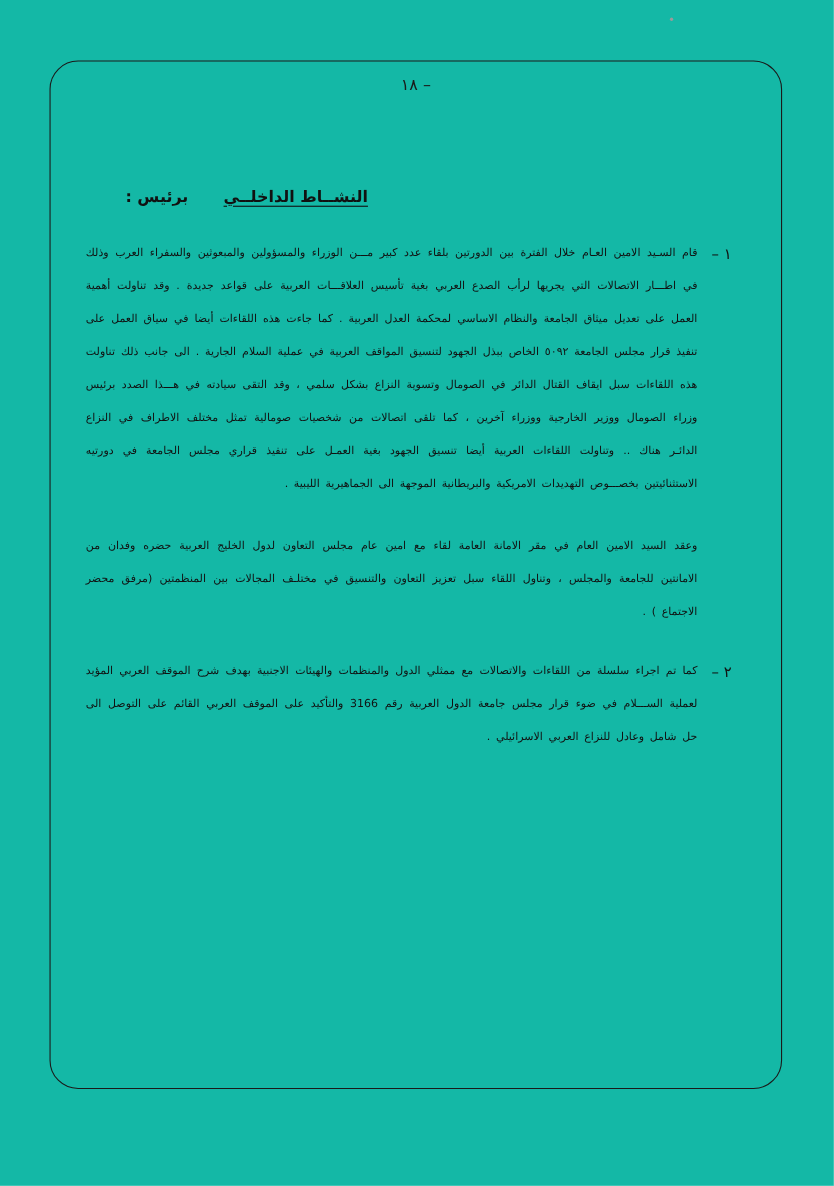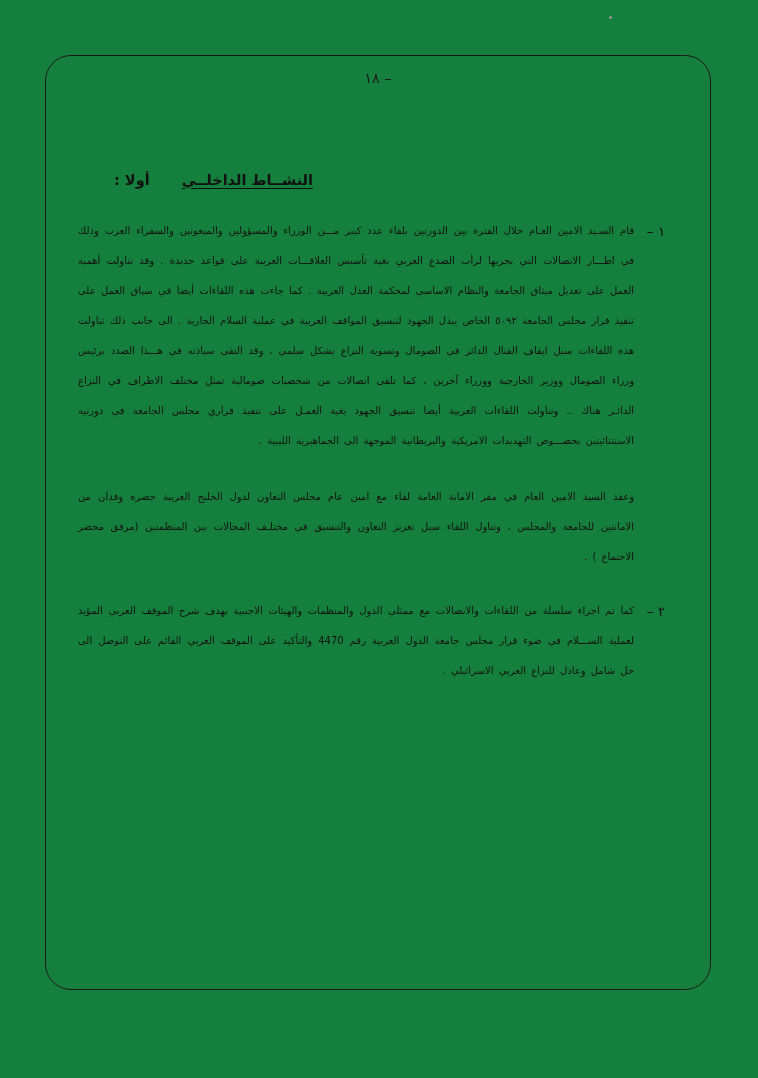--- a/index.html
+++ b/index.html
@@ -15,21 +15,21 @@
     position: relative;
     overflow: hidden;
   }
 
   .page {
     position: absolute;
     left: 0;
     top: 0;
     width: 758px;
     height: 1078px;
-    background: #15803d;
+    background: #14b8a6;
   }
 
   
   .frame {
     position: absolute;
     left: 45px;
     top: 55px;
     width: 666px;
     height: 935px;
     border: 1.6px solid #1a1a1a;
@@ -123,32 +123,32 @@
 <div class="page">
   <div class="speck"></div>
   <div class="frame"></div>
 
   <div class="content">
 
     <div class="page-number">– ١٨</div>
 
     <div class="section-title">
       <span class="title-main">النشــاط الداخلــي</span>
-      <span class="title-label">أولا :</span>
+      <span class="title-label">برئيس :</span>
     </div>
 
     <div class="para">
       <div class="marker">١ –</div>
       <div class="body-text">قام السـيد الامين العـام خلال الفترة بين الدورتين بلقاء عدد كبير مـــن الوزراء والمسؤولين والمبعوثين والسفراء العرب وذلك في اطـــار الاتصالات التي يجريها لرأب الصدع العربي بغية تأسيس العلاقـــات العربية على قواعد جديدة . وقد تناولت أهمية العمل على تعديل ميثاق الجامعة والنظام الاساسي لمحكمة العدل العربية . كما جاءت هذه اللقاءات أيضا في سياق العمل على تنفيذ قرار مجلس الجامعة ٥٠٩٢ الخاص ببذل الجهود لتنسيق المواقف العربية في عملية السلام الجارية . الى جانب ذلك تناولت هذه اللقاءات سبل ايقاف القتال الدائر في الصومال وتسوية النزاع بشكل سلمي ، وقد التقى سيادته في هـــذا الصدد برئيس وزراء الصومال ووزير الخارجية ووزراء آخرين ، كما تلقى اتصالات من شخصيات صومالية تمثل مختلف الاطراف في النزاع الدائـر هناك .. وتناولت اللقاءات العربية أيضا تنسيق الجهود بغية العمـل على تنفيذ قراري مجلس الجامعة في دورتيه الاستثنائيتين بخصـــوص التهديدات الامريكية والبريطانية الموجهة الى الجماهيرية الليبية .</div>
     </div>
 
     <div class="para sub">
       <div class="marker"></div>
       <div class="body-text">وعقد السيد الامين العام في مقر الامانة العامة لقاء مع امين عام مجلس التعاون لدول الخليج العربية حضره وفدان من الامانتين للجامعة والمجلس ، وتناول اللقاء سبل تعزيز التعاون والتنسيق في مختلـف المجالات بين المنظمتين (مرفق محضر الاجتماع ) .</div>
     </div>
 
     <div class="para tight">
       <div class="marker">٢ –</div>
-      <div class="body-text">كما تم اجراء سلسلة من اللقاءات والاتصالات مع ممثلي الدول والمنظمات والهيئات الاجنبية بهدف شرح الموقف العربي المؤيد لعملية الســـلام في ضوء قرار مجلس جامعة الدول العربية رقم 4470 والتأكيد على الموقف العربي القائم على التوصل الى حل شامل وعادل للنزاع العربي الاسرائيلي .</div>
+      <div class="body-text">كما تم اجراء سلسلة من اللقاءات والاتصالات مع ممثلي الدول والمنظمات والهيئات الاجنبية بهدف شرح الموقف العربي المؤيد لعملية الســـلام في ضوء قرار مجلس جامعة الدول العربية رقم 3166 والتأكيد على الموقف العربي القائم على التوصل الى حل شامل وعادل للنزاع العربي الاسرائيلي .</div>
     </div>
 
   </div>
 </div>
 
 </body></html>

